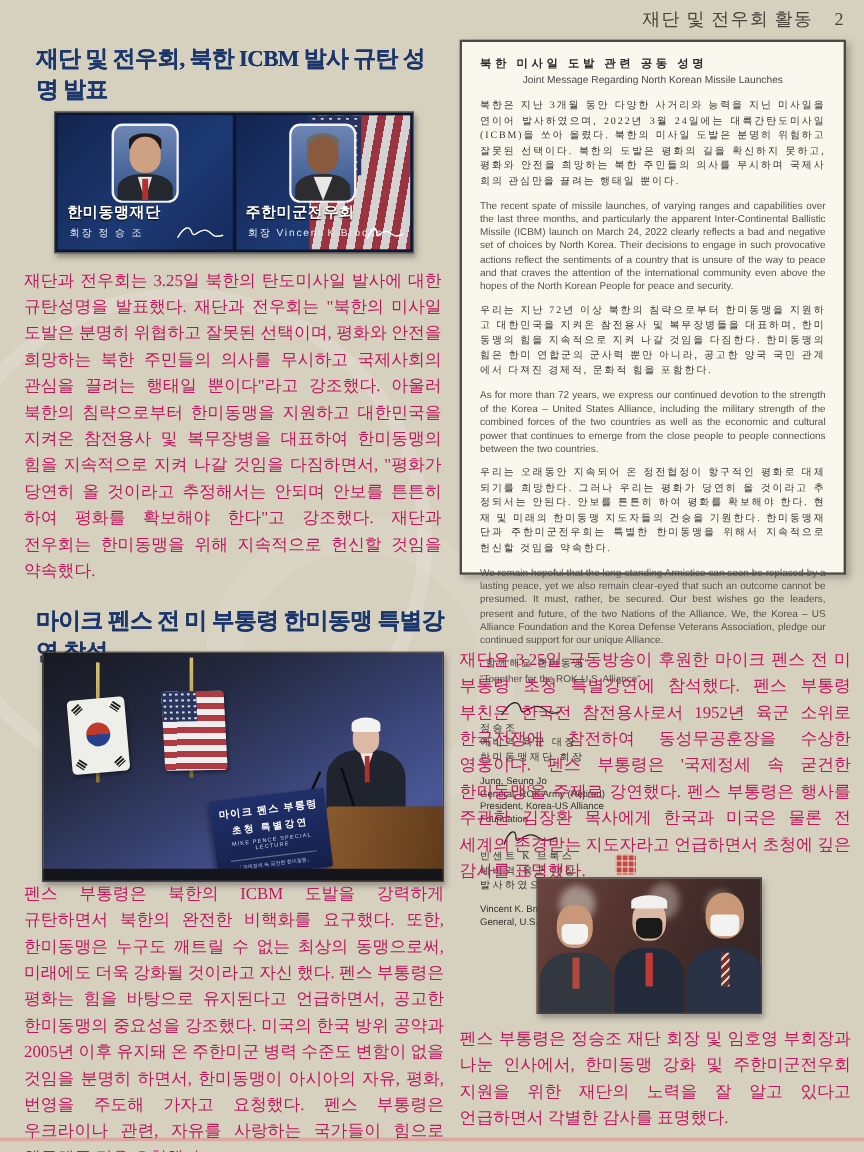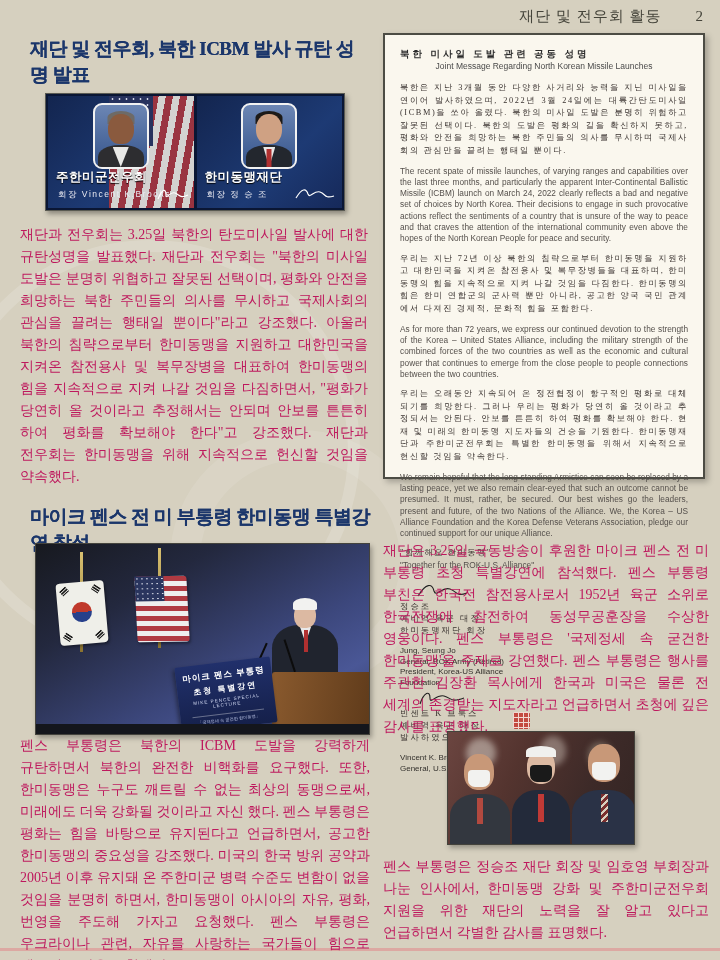--- a/index.html
+++ b/index.html
@@ -18,21 +18,21 @@
   .wm-ring2{ position:absolute; left:170px; top:430px; width:260px; height:260px;
     border:30px solid rgba(255,255,255,0.10); border-radius:50%; }
   .wm-swoosh{ position:absolute; left:470px; top:770px; width:340px; height:300px;
     border-bottom:16px solid rgba(198,124,118,0.35); border-radius:50%;
     transform:rotate(-14deg); }
   .wm-swoosh2{ position:absolute; left:560px; top:820px; width:300px; height:260px;
     border-bottom:26px solid rgba(255,255,255,0.25); border-radius:50%;
     transform:rotate(-20deg); }
   
   .hdr{ position:absolute; top:7px; right:16px; display:flex; align-items:baseline;
-    gap:34px; color:#45443a; font-size:15px; letter-spacing:1px; }
+    gap:18px; color:#45443a; font-size:15px; letter-spacing:1px; }
   
   .sec-title{ position:absolute; color:#1b366b; font-weight:700; font-size:19px;
     letter-spacing:-0.5px; font-family:"Liberation Serif",serif;
     text-shadow:0 0 0.4px #1b366b; }
   #title1{ left:30px; top:36px; width:340px; }
   #title2{ left:30px; top:504px; width:345px; }
   
   .body-txt{ position:absolute; font-weight:400; color:#be185d; font-size:14px;
     line-height:22px; text-align:justify; word-break:keep-all;
     font-family:"Liberation Serif",serif; z-index:3; }
@@ -168,46 +168,46 @@
 
   <div class="hdr">
     <span>재단 및 전우회 활동</span>
     <span>2</span>
   </div>
 
   <div id="title1" class="sec-title">재단 및 전우회, 북한 ICBM 발사 규탄 성명 발표</div>
 
   <div id="cards">
     <div class="card">
+      <div class="pframe">
+        <div class="hair" style="background:#1d1a18;"></div>
+        <div class="head" style="background:#cfa183;"></div>
+        <div class="torso" style="background:#23272e;"></div>
+        <div class="shirt"></div>
+        <div class="tie"></div>
+      </div>
+      <div class="card-org">한미동맹재단</div>
+      <div class="card-name">회장  정 승 조</div>
+      <svg class="card-sig" width="44" height="16" viewBox="0 0 44 16">
+        <path d="M2 12 C8 2 12 2 14 8 C16 13 20 4 26 6 C32 8 30 13 40 10" stroke="#fff" stroke-width="1.2" fill="none"></path>
+      </svg>
+    </div>
+    <div class="card">
       <div class="flag-strip"></div>
       <div class="flag-canton"></div>
       <div class="pframe">
         <div class="hair" style="background:#6e6a66;"></div>
         <div class="head" style="background:#8a5a3e;"></div>
         <div class="torso" style="background:#2d2d30;"></div>
         <div class="shirt" style="width:16px;"></div>
       </div>
       <div class="card-org">주한미군전우회</div>
       <div class="card-name">회장  Vincent K.Brooks</div>
       <svg class="card-sig" width="34" height="16" viewBox="0 0 34 16">
         <path d="M2 13 C6 3 10 2 10 9 C10 14 14 5 19 7 C24 9 24 13 32 9" stroke="#fff" stroke-width="1.2" fill="none"></path>
-      </svg>
-    </div>
-    <div class="card">
-      <div class="pframe">
-        <div class="hair" style="background:#1d1a18;"></div>
-        <div class="head" style="background:#cfa183;"></div>
-        <div class="torso" style="background:#23272e;"></div>
-        <div class="shirt"></div>
-        <div class="tie"></div>
-      </div>
-      <div class="card-org">한미동맹재단</div>
-      <div class="card-name">회장  정 승 조</div>
-      <svg class="card-sig" width="44" height="16" viewBox="0 0 44 16">
-        <path d="M2 12 C8 2 12 2 14 8 C16 13 20 4 26 6 C32 8 30 13 40 10" stroke="#fff" stroke-width="1.2" fill="none"></path>
       </svg>
     </div>
   </div>
 
   <div id="body1" class="body-txt">재단과 전우회는 3.25일 북한의 탄도미사일 발사에 대한 규탄성명을 발표했다. 재단과 전우회는 "북한의 미사일 도발은 분명히 위협하고 잘못된 선택이며, 평화와 안전을 희망하는 북한 주민들의 의사를 무시하고 국제사회의 관심을 끌려는 행태일 뿐이다"라고 강조했다. 아울러 북한의 침략으로부터 한미동맹을 지원하고 대한민국을 지켜온 참전용사 및 복무장병을 대표하여 한미동맹의 힘을 지속적으로 지켜 나갈 것임을 다짐하면서, "평화가 당연히 올 것이라고 추정해서는 안되며 안보를 튼튼히 하여 평화를 확보해야 한다"고 강조했다. 재단과 전우회는 한미동맹을 위해 지속적으로 헌신할 것임을 약속했다.</div>
 
   <div id="doc">
     <div class="doc-t-ko">북한 미사일 도발 관련 공동 성명</div>
     <div class="doc-t-en">Joint Message Regarding North Korean Missile Launches</div>
     <div class="doc-p ko">북한은 지난 3개월 동안 다양한 사거리와 능력을 지닌 미사일을 연이어 발사하였으며, 2022년 3월 24일에는 대륙간탄도미사일(ICBM)을 쏘아 올렸다. 북한의 미사일 도발은 분명히 위험하고 잘못된 선택이다. 북한의 도발은 평화의 길을 확신하지 못하고, 평화와 안전을 희망하는 북한 주민들의 의사를 무시하며 국제사회의 관심만을 끌려는 행태일 뿐이다.</div>

